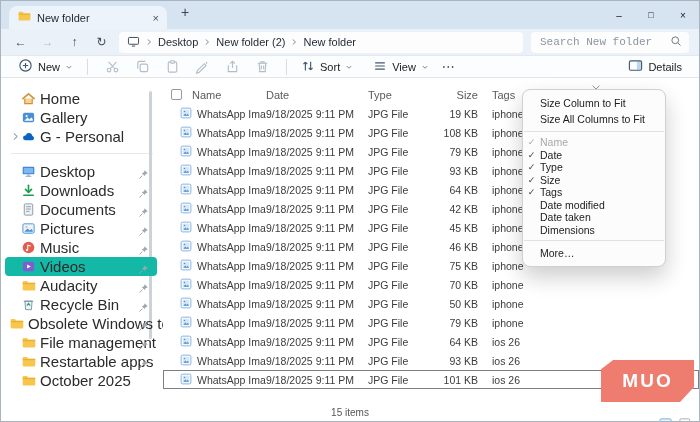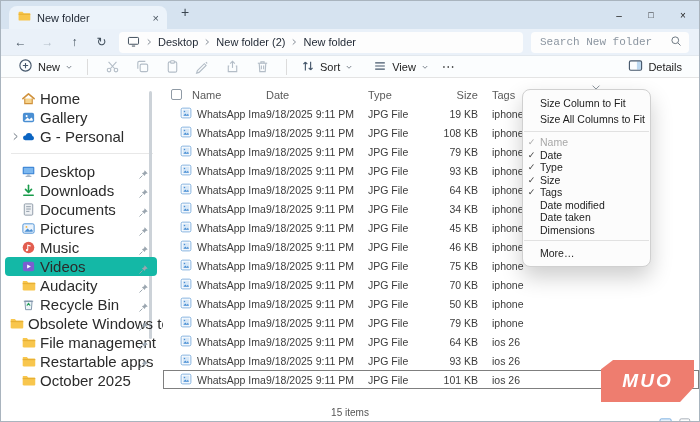--- a/index.html
+++ b/index.html
@@ -63,40 +63,40 @@
   .cell.c-type{width:70px;}
   .cell.c-size{width:44px;text-align:right;padding-right:4px;}
   .cell.c-tags{width:115px;padding-left:10px;}
   .row{display:flex;height:19px;align-items:center;font-size:10.5px;color:#3c3c3c;padding-left:5px;}
   .row .c-name{padding-left:12px;gap:5px;}
   .row.selected{outline:1px solid #7f7f7f;outline-offset:-1px;background:#fff;}
   .fname{overflow:hidden;white-space:nowrap;}
   .sort-indicator{position:absolute;left:590px;top:76px;}
 
   
-  .context-menu{position:absolute;left:521px;top:88px;width:129px;background:#fcfcfc;
+  .context-menu{position:absolute;left:521px;top:88px;width:144px;background:#fcfcfc;
     border:1px solid #d0d0d0;border-radius:8px;box-shadow:0 10px 22px rgba(0,0,0,.20);
     padding:5px 0;z-index:10;}
   .menu-item{display:flex;align-items:center;height:12.5px;}
   .menu-item.lg{height:16px;}
   .menu-check{width:17px;text-align:center;font-size:9px;color:#3c3c3c;flex:none;}
   .menu-label{font-size:10.5px;color:#1c1c1c;white-space:nowrap;}
   .menu-item.disabled .menu-label,.menu-item.disabled .menu-check{color:#a8a8a8;}
   .menu-divider{height:1px;background:#e1e1e1;margin:4px 1px;}
 
   
   .statusbar{position:absolute;left:0;right:0;bottom:0;height:14px;background:#fff;display:flex;
     align-items:center;padding:0 8px;font-size:10px;color:#555;flex-direction:column;}
   .view-toggles{margin-left:auto;display:flex;gap:6px;align-items:center;}
 
   
   .watermark{position:absolute;left:600px;top:359px;width:93px;height:42px;
     clip-path:polygon(13% 0,100% 0,100% 64%,85% 100%,0 100%,0 22%);
     display:flex;align-items:center;justify-content:center;color:#fff;font-weight:bold;
-    font-size:19px;letter-spacing:2px;z-index:5;font-style:italic;}
+    font-size:19px;letter-spacing:2px;z-index:5;}
 </style>
 </head>
 <body>
 
 <div class="window">
 
   <div class="titlebar">
     <div class="tab">
       <span><svg width="14" height="14" viewBox="0 0 16 16">
             <path d="M1.8 4.2c0-.6.5-1 1-1h3.4l1.6 1.6h6.4c.6 0 1 .5 1 1v6.4c0 .6-.4 1-1 1H2.8c-.5 0-1-.4-1-1z" fill="#f8c64d"></path>
@@ -542,21 +542,21 @@
             <span><svg width="12" height="12" viewBox="0 0 16 16">
                 <rect x="1.5" y="1.5" width="13" height="13" rx="2" fill="#fff" stroke="#5f9bd6"></rect>
                 <rect x="3.5" y="3.5" width="9" height="9" fill="#d6e7f7"></rect>
                 <circle cx="6" cy="6" r="1" fill="#4a8fd3"></circle>
                 <path d="M4.5 11.5 7 8.5l2 2 1.5-1.5 1.5 2.5z" fill="#4a8fd3"></path>
               </svg></span>
             <span class="fname">WhatsApp Imag...</span>
           </span>
           <span class="cell c-date">9/18/2025 9:11 PM</span>
           <span class="cell c-type">JPG File</span>
-          <span class="cell c-size">34 KB</span>
+          <span class="cell c-size">42 KB</span>
           <span class="cell c-tags">iphone</span>
         </div>
         <div class="row">
           <span class="cell c-name">
             <span><svg width="12" height="12" viewBox="0 0 16 16">
                 <rect x="1.5" y="1.5" width="13" height="13" rx="2" fill="#fff" stroke="#5f9bd6"></rect>
                 <rect x="3.5" y="3.5" width="9" height="9" fill="#d6e7f7"></rect>
                 <circle cx="6" cy="6" r="1" fill="#4a8fd3"></circle>
                 <path d="M4.5 11.5 7 8.5l2 2 1.5-1.5 1.5 2.5z" fill="#4a8fd3"></path>
               </svg></span>

